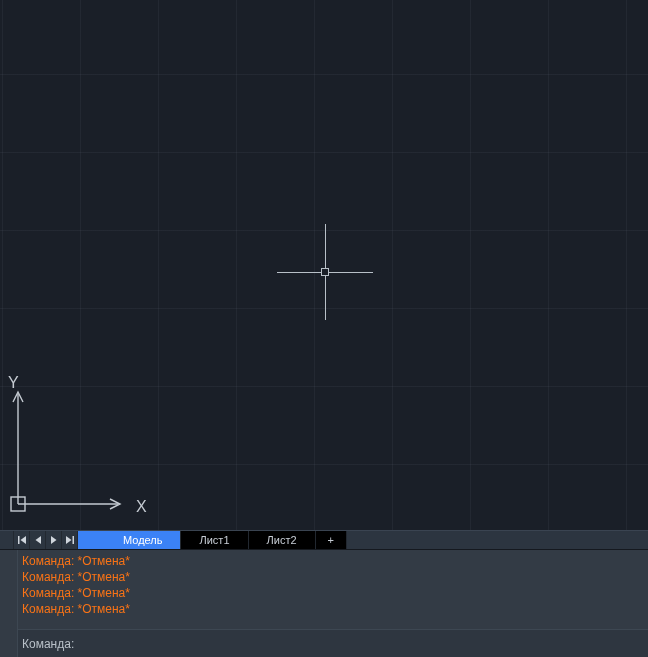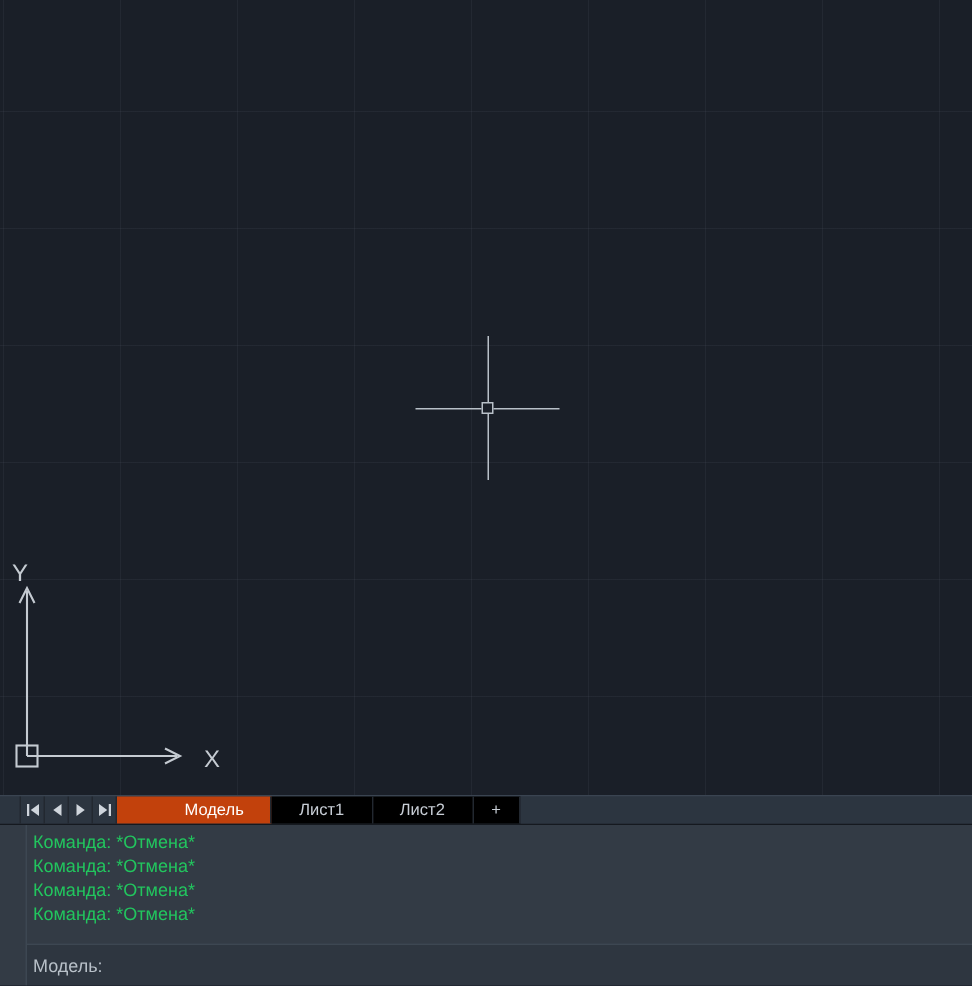--- a/index.html
+++ b/index.html
@@ -78,21 +78,21 @@
   .tab {
     padding: 0 18px;
     display: flex;
     align-items: center;
     background: #000000;
     border-right: 1px solid #222830;
     cursor: pointer;
     white-space: nowrap;
   }
   .tab.active {
-    background: #c2410c;
+    background: #3b82f6;
     color: #ffffff;
     padding-left: 45px;
   }
   .tab.plus { padding: 0 12px; }
   .tabstrip .fill { flex: 1; background: #2c3540; }
 
   .cmdarea {
     width: 648px;
     height: 107px;
     background: #333b45;
@@ -106,21 +106,21 @@
   .cmdarea .content {
     flex: 1;
     display: flex;
     flex-direction: column;
   }
   .history {
     flex: 1;
     padding: 3px 4px 0 4px;
     font-size: 12px;
     line-height: 16px;
-    color: #22c55e;
+    color: #f97316;
     overflow: hidden;
   }
   .history .line { white-space: pre; }
   .cmdline {
     height: 28px;
     display: flex;
     align-items: center;
     padding: 0 4px;
     font-size: 12px;
     color: #b8c0c8;
@@ -206,17 +206,17 @@
 <div class="cmdarea">
   <div class="gutter"></div>
   <div class="content">
     <div class="history">
       <div class="line">Команда: *Отмена*</div>
       <div class="line">Команда: *Отмена*</div>
       <div class="line">Команда: *Отмена*</div>
       <div class="line">Команда: *Отмена*</div>
     </div>
     <div class="cmdline">
-      <span class="prompt">Модель:</span>
+      <span class="prompt">Команда:</span>
       <input type="text" autofocus="" value="" style="">
     </div>
   </div>
 </div>
 
 </body></html>

